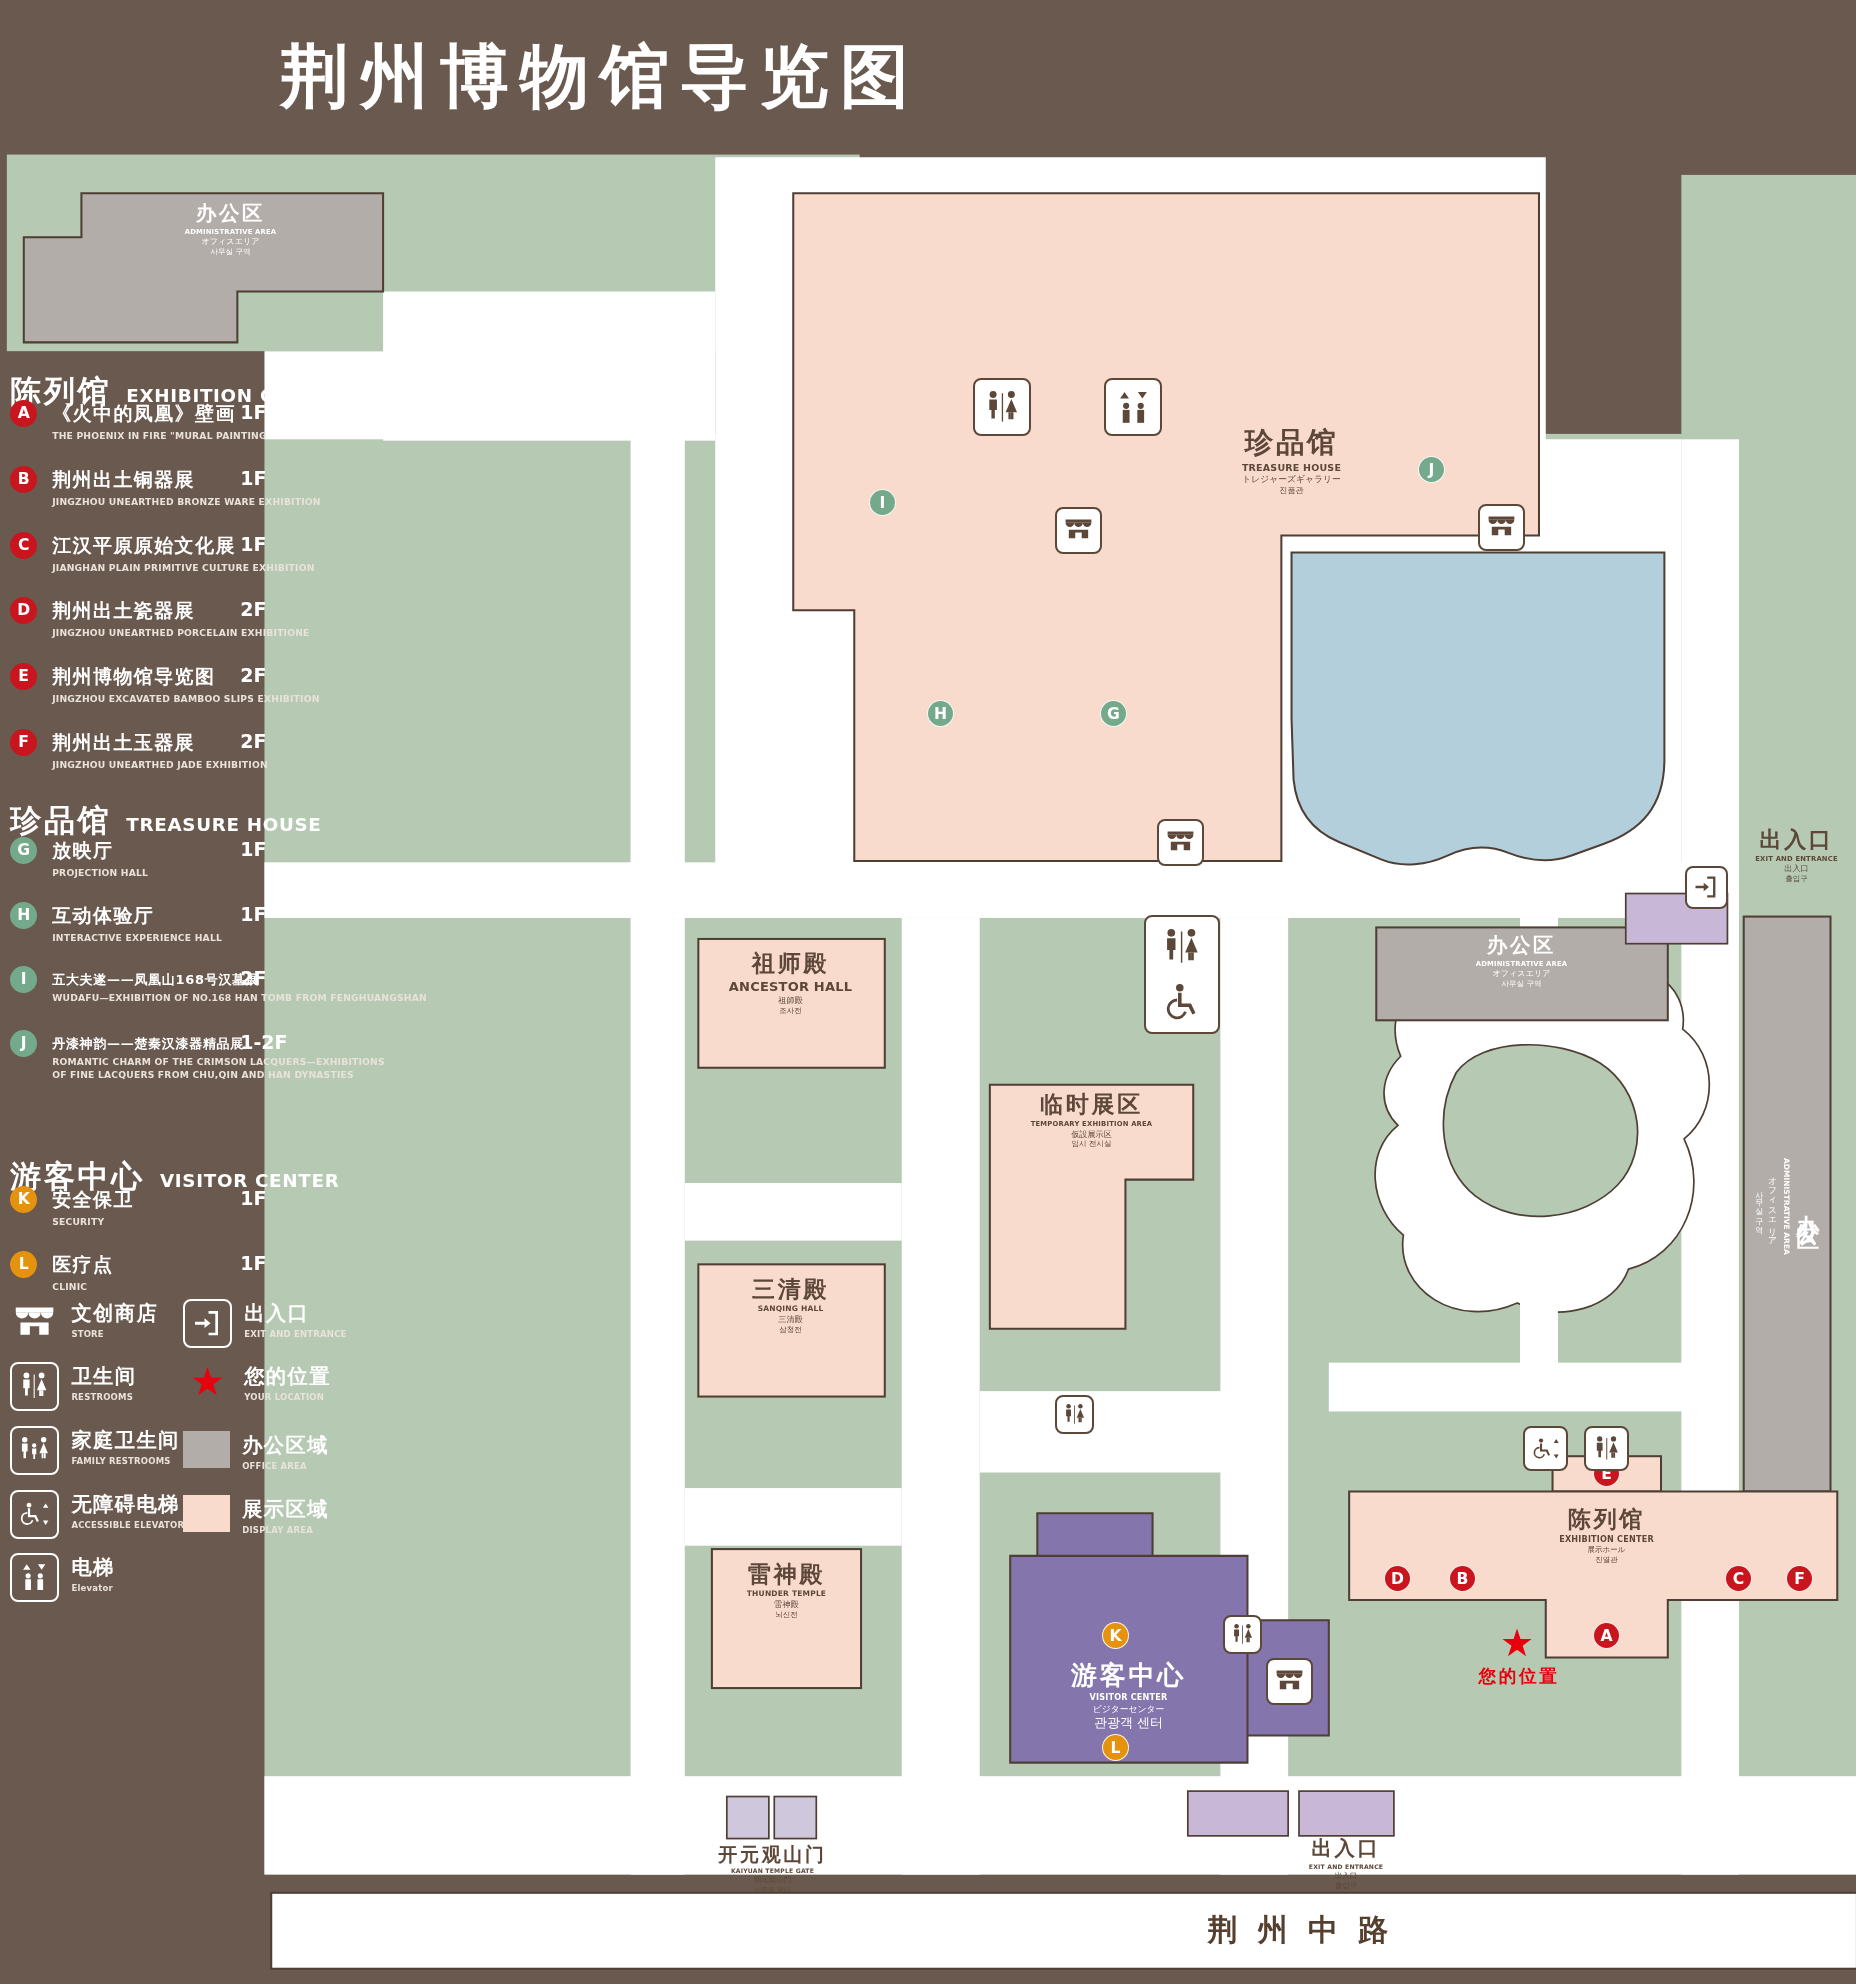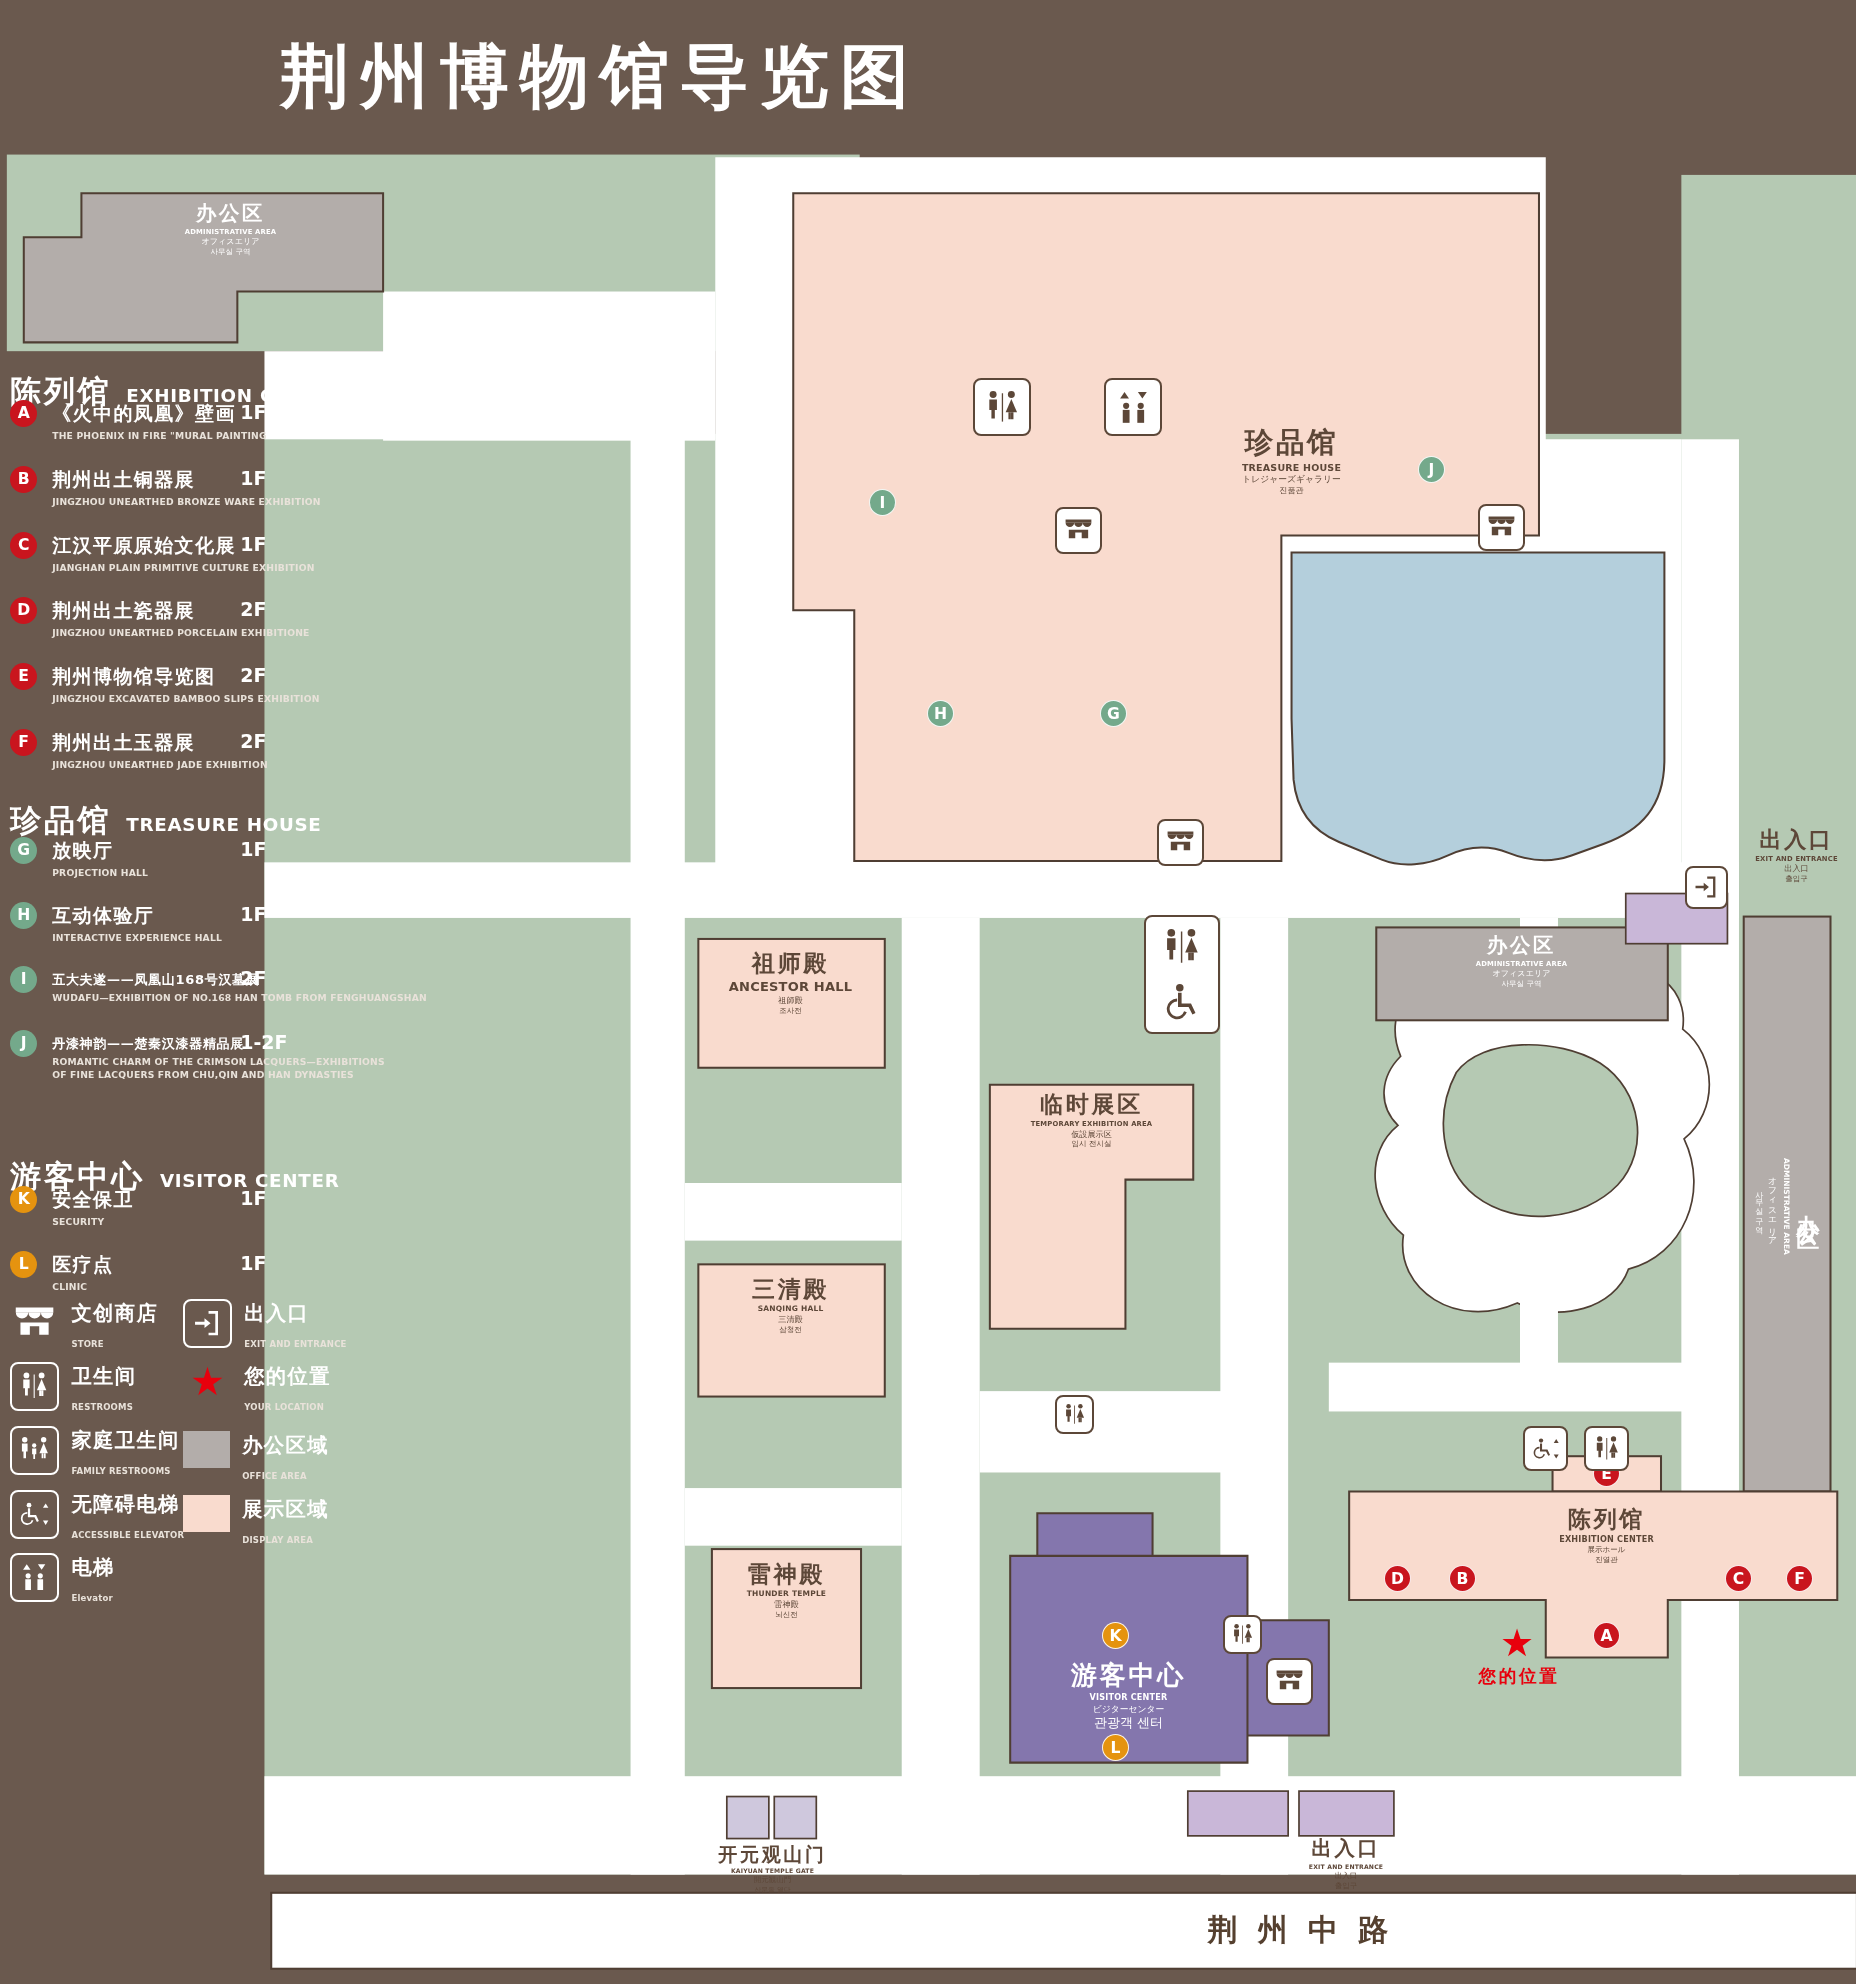--- a/index.html
+++ b/index.html
@@ -47,21 +47,21 @@
   .lg-zh.sm{font-size:13px;letter-spacing:0.7px;padding-top:4.1px;}
   .lg-en{margin-left:42px;font-size:9.2px;color:#e9e2da;margin-top:2.7px;font-weight:bold;letter-spacing:0.2px;}
   .lg-floor{position:absolute;left:230px;top:0;font-size:19px;font-weight:bold;}
   .sym-row{position:absolute;display:flex;align-items:flex-start;gap:12.2px;}
   .licon{width:49px;height:49px;border:2.4px solid #fff;border-radius:8.1px;color:#fff;display:flex;
          align-items:center;justify-content:center;box-sizing:border-box;flex:none;}
   .licon svg{width:72%;height:72%;fill:currentColor;}
   .licon.noborder{border:none;}
   .licon.noborder svg{width:92%;height:92%;}
   .sym-zh{font-size:20.3px;font-weight:bold;letter-spacing:1.4px;}
-  .sym-en{font-size:8.5px;color:#e9e2da;margin-top:12px;font-weight:bold;letter-spacing:0.2px;}
+  .sym-en{font-size:8.5px;color:#e9e2da;margin-top:2px;font-weight:bold;letter-spacing:0.2px;}
   .swatch{width:47px;height:37px;flex:none;}
   .swatch.office{background:#b3adaa;}
   .swatch.display{background:#f9dbce;}
   .lg-star{color:#e8000d;font-size:39px;line-height:1;width:49px;text-align:center;flex:none;}
 </style>
 </head>
 <body>
 
 <div class="canvas">
 

